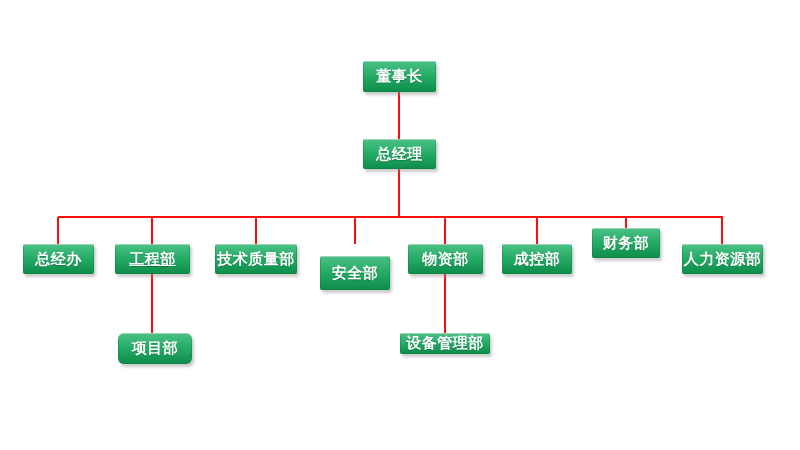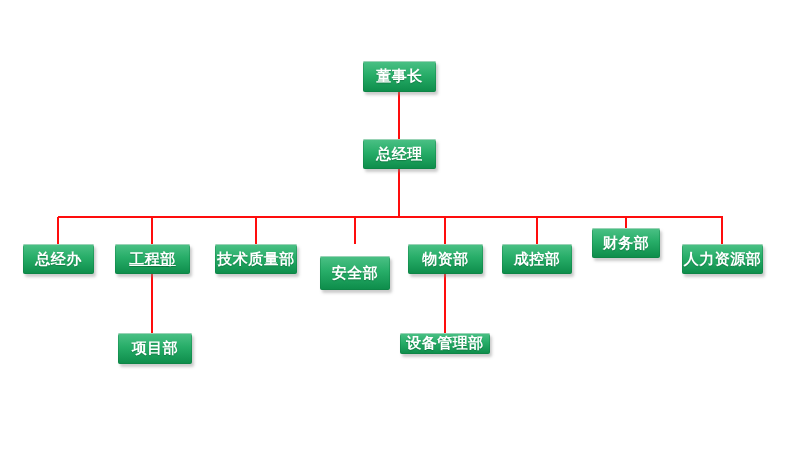--- a/index.html
+++ b/index.html
@@ -79,19 +79,19 @@
     </div>
     <div class="org-node" style="left: 502px; top: 244px; width: 70px; height: 30px; text-align: center;">
       <span>成控部</span>
     </div>
     <div class="org-node" style="left: 592px; top: 228px; width: 68px; height: 30px;">
       <span>财务部</span>
     </div>
     <div class="org-node" style="left: 682px; top: 244px; width: 81px; height: 30px;">
       <span>人力资源部</span>
     </div>
-    <div class="org-node" style="left: 118px; top: 333px; width: 74px; height: 31px;">
+    <div class="org-node" style="left: 118px; top: 333px; width: 74px; height: 31px; border-radius: 6px;">
       <span>项目部</span>
     </div>
     <div class="org-node" style="left: 400px; top: 333px; width: 90px; height: 21px;">
       <span>设备管理部</span>
     </div>
   </div>
 
 </body></html>

